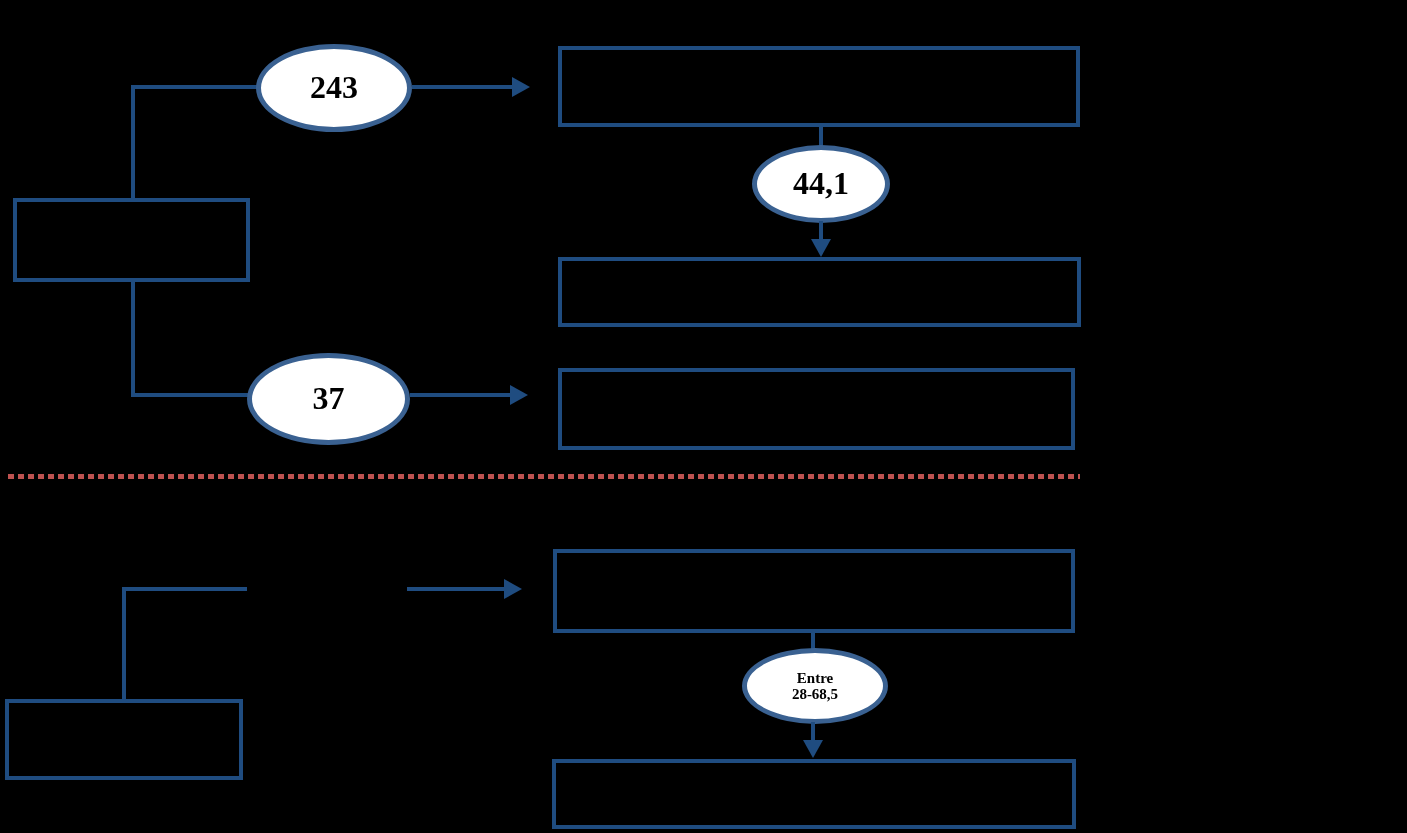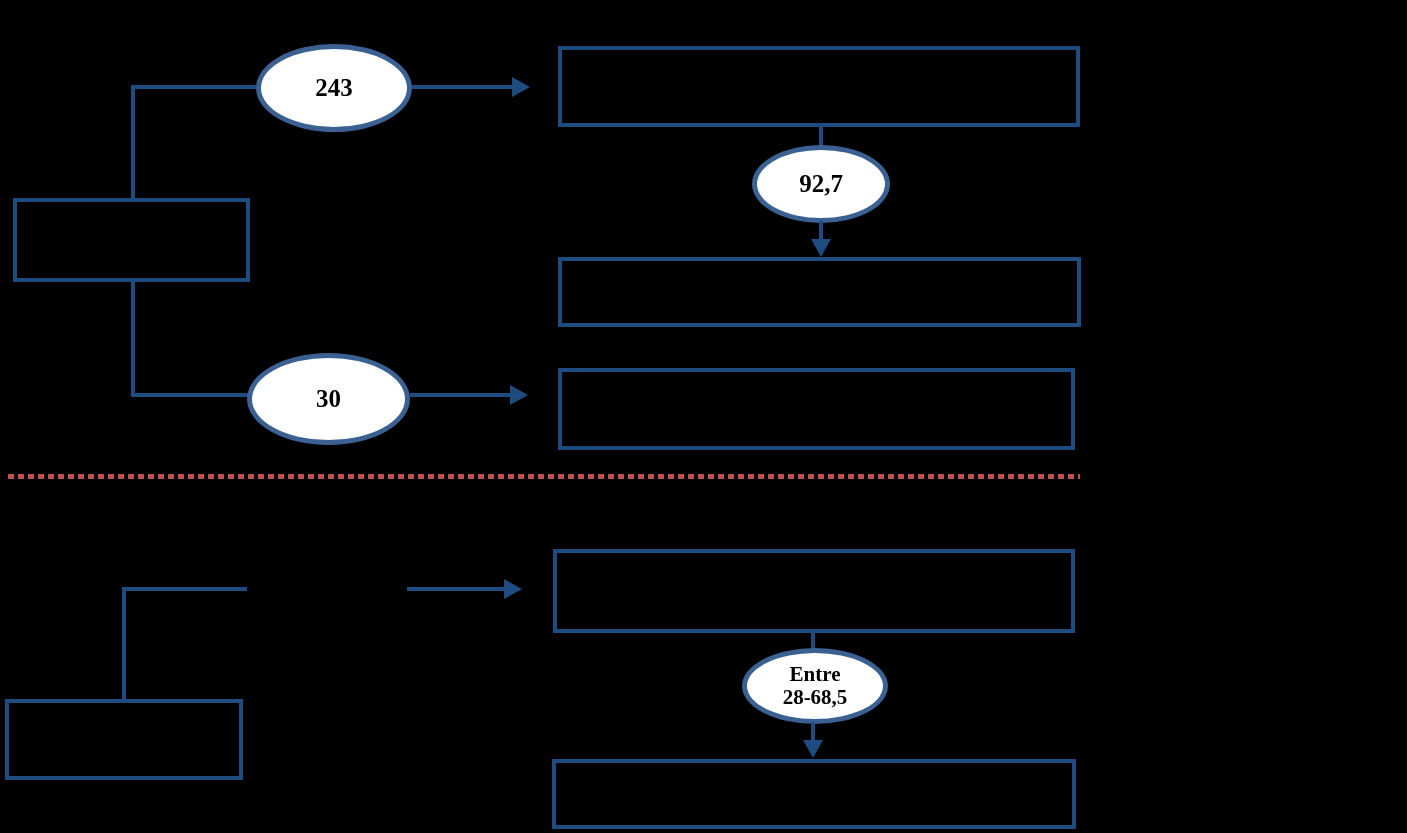--- a/index.html
+++ b/index.html
@@ -26,26 +26,26 @@
     border: 5px solid #3A6191;
     background: #FFFFFF;
     border-radius: 50%;
     box-sizing: border-box;
     display: flex;
     flex-direction: column;
     align-items: center;
     justify-content: center;
     color: #000000;
     font-weight: bold;
-    font-size: 25px;
+    font-size: 32px;
     line-height: 1.1;
     text-align: center;
   }
   .ellipse.small-text {
-    font-size: 21px;
+    font-size: 15px;
   }
   .line {
     position: absolute;
     background: #1F4C80;
   }
   .tri-right {
     position: absolute;
     width: 0; height: 0;
     border-top: 10px solid transparent;
     border-bottom: 10px solid transparent;
@@ -86,30 +86,30 @@
   </div>
 
   <div class="line" style="left:412px; top:85px; width:100px; height:4px;"></div>
   <div class="tri-right" style="left:512px; top:77px;"></div>
 
   <div class="box" style="left:558px; top:46px; width:522px; height:81px;"></div>
 
   <div class="line" style="left:819px; top:125px; width:4px; height:22px;"></div>
 
   <div class="ellipse" style="left:752px; top:145px; width:138px; height:78px;">
-    <span>92,7</span>
+    <span>44,1</span>
   </div>
 
   <div class="line" style="left:819px; top:221px; width:4px; height:20px;"></div>
   <div class="tri-down" style="left:811px; top:239px;"></div>
 
   <div class="box" style="left:558px; top:257px; width:523px; height:70px;"></div>
 
   <div class="ellipse" style="left:247px; top:353px; width:163px; height:92px;">
-    <span>30</span>
+    <span>37</span>
   </div>
 
   <div class="line" style="left:410px; top:393px; width:100px; height:4px;"></div>
   <div class="tri-right" style="left:510px; top:385px;"></div>
 
   <div class="box" style="left:558px; top:368px; width:517px; height:82px;"></div>
 
 
   <div class="divider"></div>
 

